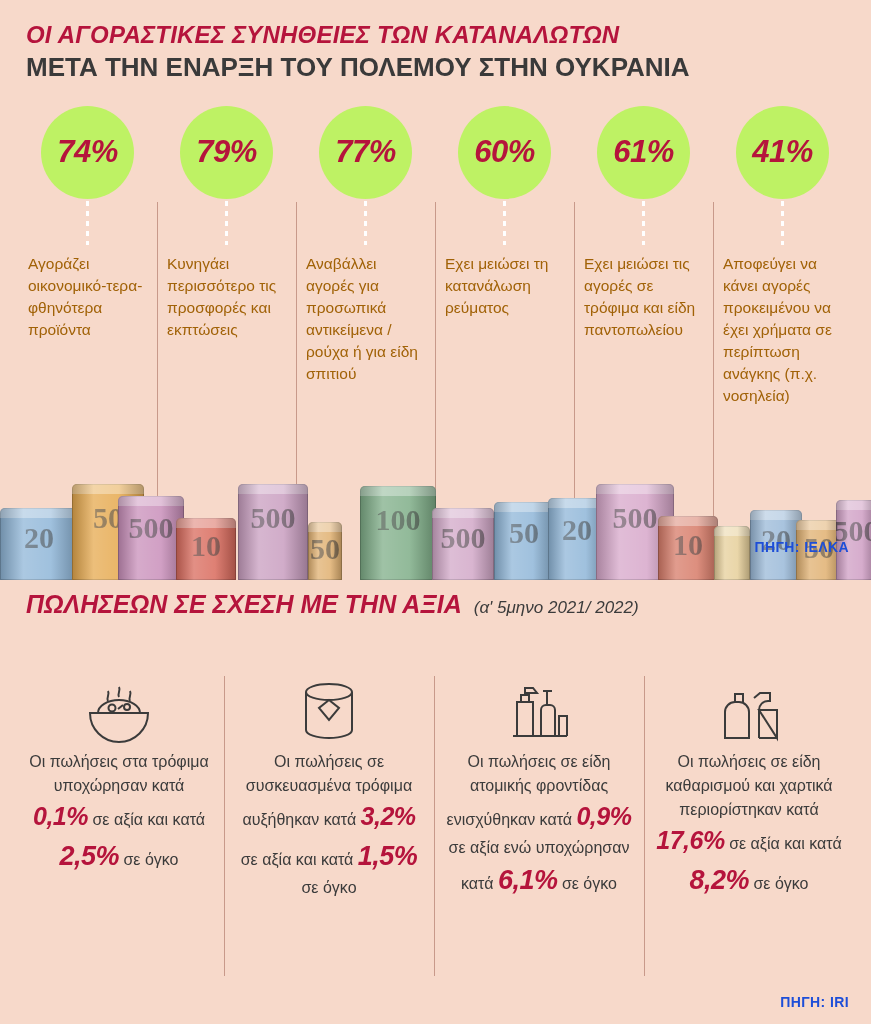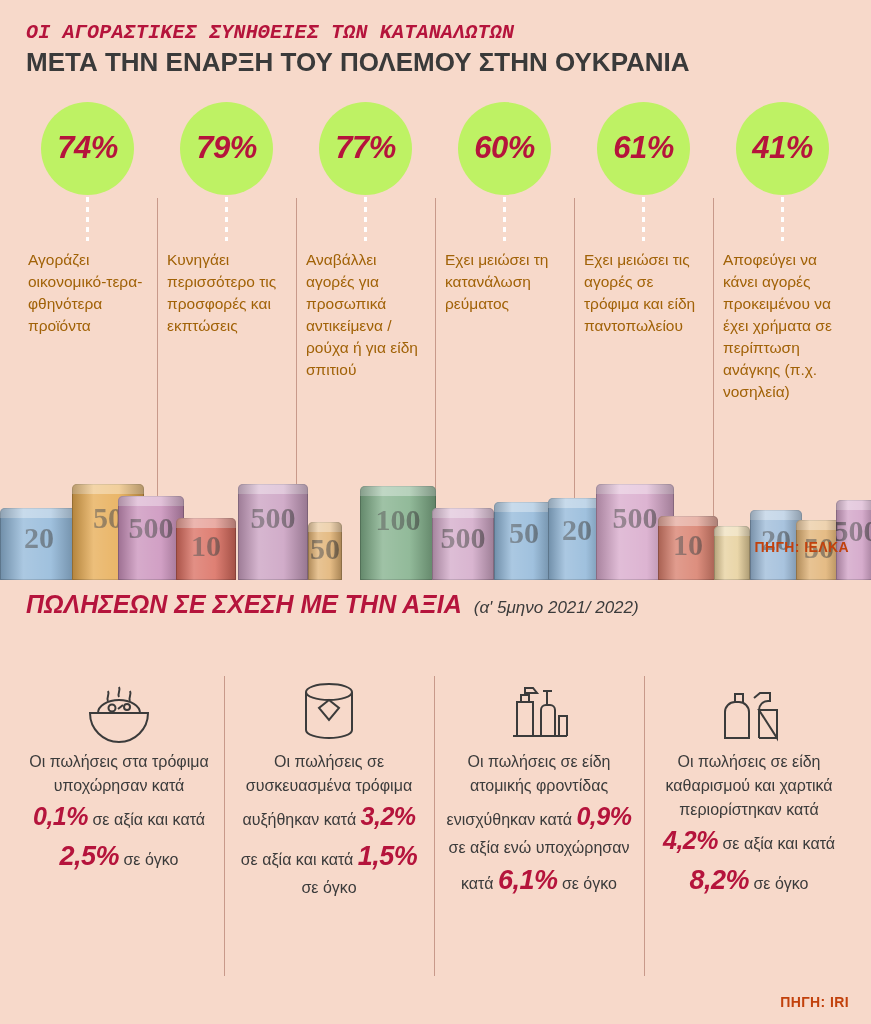--- a/index.html
+++ b/index.html
@@ -20,27 +20,27 @@
     height: 1024px;
     background: #f7d9ca;
     box-sizing: border-box;
   }
 
   
   .headline-wrap {
     padding: 22px 26px 0 26px;
   }
   .headline-1 {
-    font-size: 20px;
+    font-size: 24px;
     font-weight: bold;
     color: #b5143c;
     letter-spacing: 0.2px;
     line-height: 1.12;
     font-style: italic;
-    font-family: Liberation Mono, monospace;
+    font-family: Liberation Sans, sans-serif;
   }
   .headline-2 {
     font-size: 26px;
     font-weight: bold;
     color: #3a3a3a;
     line-height: 1.12;
     margin-top: 4px;
     font-family: "Liberation Sans", sans-serif;
   }
 
@@ -142,21 +142,21 @@
     position: absolute;
     left: 0; right: 0; top: 0; bottom: 0;
     background: linear-gradient(to right, rgba(0,0,0,0.22), rgba(255,255,255,0.25) 30%, rgba(255,255,255,0.15) 65%, rgba(0,0,0,0.25));
   }
 
   
   .source {
     position: absolute;
     font-size: 14px;
     font-weight: bold;
-    color: #c2410c;
+    color: #1d4ed8;
     letter-spacing: 0.4px;
   }
 
   
   .headline2-wrap {
     position: absolute;
     top: 590px;
     left: 26px;
     right: 20px;
   }
@@ -396,19 +396,19 @@
       <div class="bcol">
         <div class="icon-box">
           <svg width="72" height="70" viewBox="0 0 72 70" fill="none" stroke="#3b3b3b" stroke-width="2">
             <path d="M12 62 v-26 a10 10 0 0 1 10 -10 h4 a10 10 0 0 1 10 10 v26 z"></path>
             <path d="M22 26 v-8 h8 v8"></path>
             <path d="M46 62 v-28 a9 9 0 0 1 9 -9 h2 v-8 h-10 l-6 5"></path>
             <path d="M46 34 h18 v28 z" fill="none"></path>
             <path d="M46 62 h18 v-28 h-18"></path>
           </svg>
         </div>
-        <div class="bcol-text"><span>Οι πωλήσεις σε είδη καθαρισμού και χαρτικά περιορίστηκαν κατά </span><span class="num">4,2%</span><span> σε αξία και κατά </span><span class="num big">8,2%</span><span> σε όγκο</span></div>
+        <div class="bcol-text"><span>Οι πωλήσεις σε είδη καθαρισμού και χαρτικά περιορίστηκαν κατά </span><span class="num">17,6%</span><span> σε αξία και κατά </span><span class="num big">8,2%</span><span> σε όγκο</span></div>
       </div>
     </div>
 
   <div class="source" style="bottom:14px; right:22px;">ΠΗΓΗ: IRI</div>
 
 </div>
 
 </body></html>

